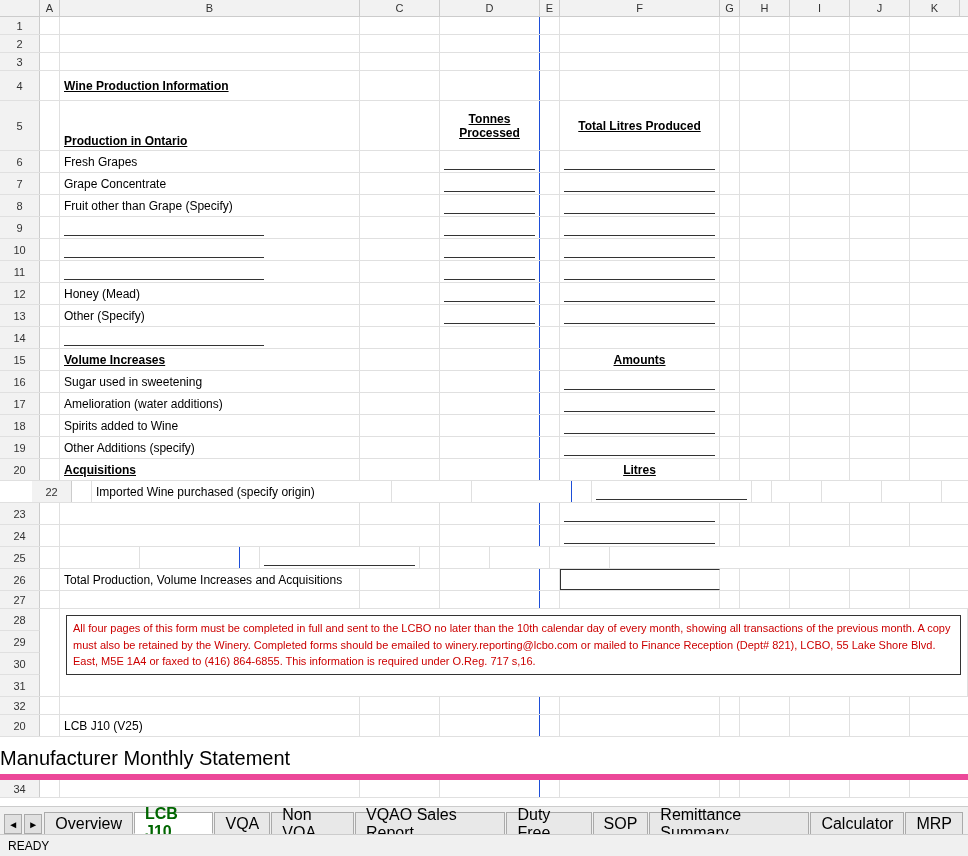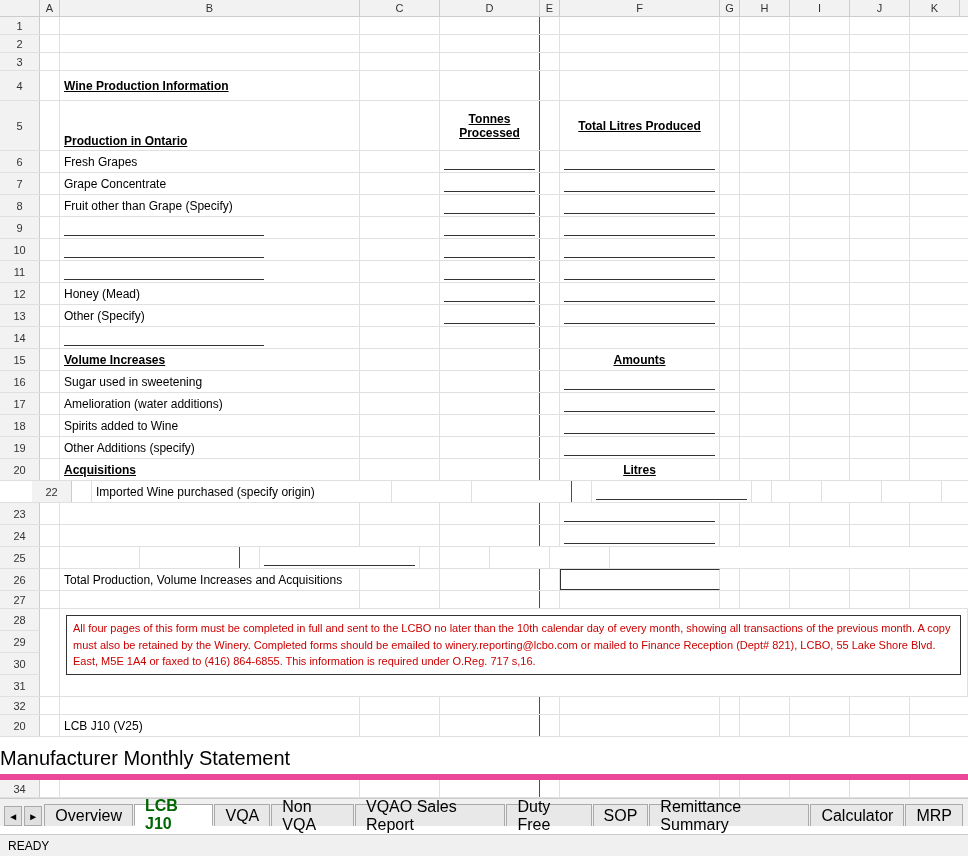--- a/index.html
+++ b/index.html
@@ -48,21 +48,21 @@
     
     .notice-area { border: 1px solid #333; padding: 4px 6px; font-size: 11px; color: #cc0000; line-height: 1.5; margin: 2px; }
 
     
     .tabs-bar { display: flex; align-items: flex-end; background: #f0f0f0; border-top: 1px solid #ccc; padding: 0 4px; height: 28px; }
     .tab-nav-btn { width: 20px; height: 20px; background: #e0e0e0; border: 1px solid #aaa; cursor: pointer; font-size: 10px; display: flex; align-items: center; justify-content: center; margin-right: 2px; }
     .tab { padding: 3px 10px; border: 1px solid #aaa; border-bottom: none; background: #e8e8e8; font-size: 16px; cursor: pointer; height: 22px; display: flex; align-items: center; margin-right: 1px; }
     .tab.active { background: #fff; border-bottom: 1px solid #fff; font-weight: bold; color: #006600; }
 
     
-    .status-bar { background: #f0f0f0; border-top: 1px solid #ccc; padding: 2px 8px; font-size: 12px; display: flex; align-items: center; height: 22px; margin-top: 8px; }
+    .status-bar { background: #f0f0f0; border-top: 1px solid #ccc; padding: 2px 8px; font-size: 12px; display: flex; align-items: center; height: 22px; }
 
     
     .outlined-cell { border: 1px solid #333; }
   </style>
 </head>
 <body>
 
 <div class="spreadsheet-container">
 
   <div class="col-headers">

